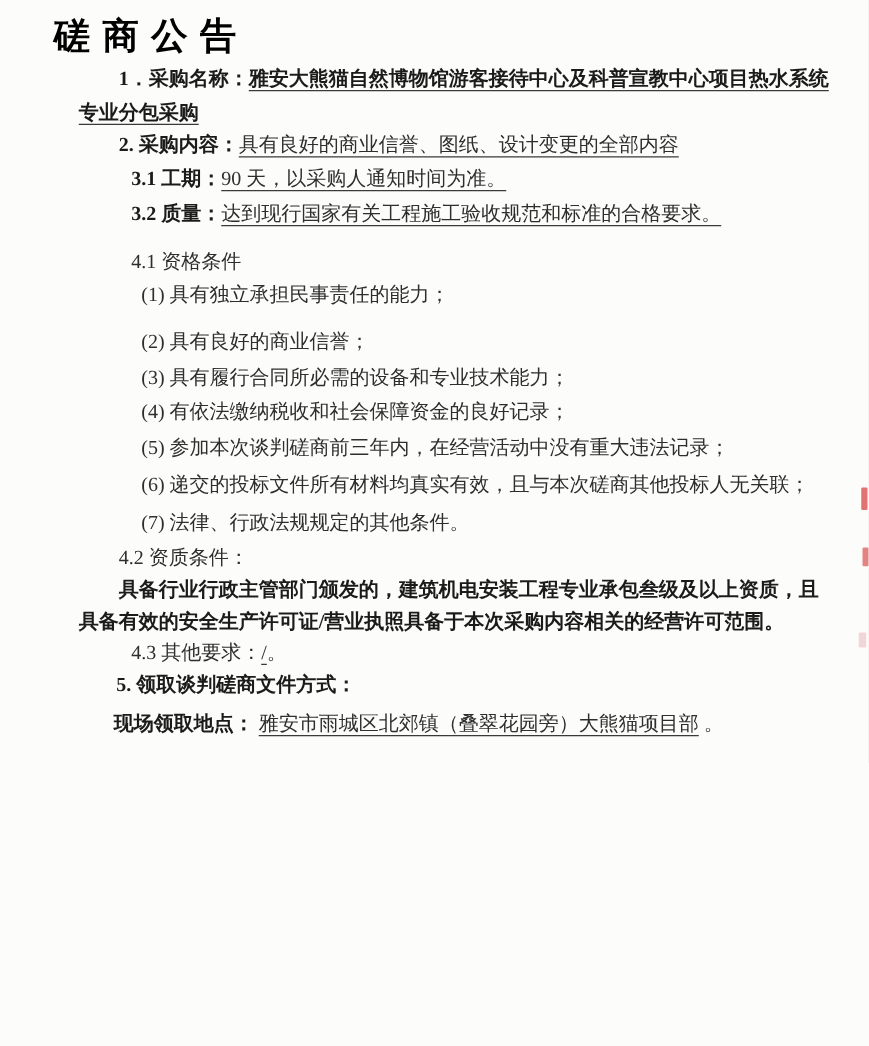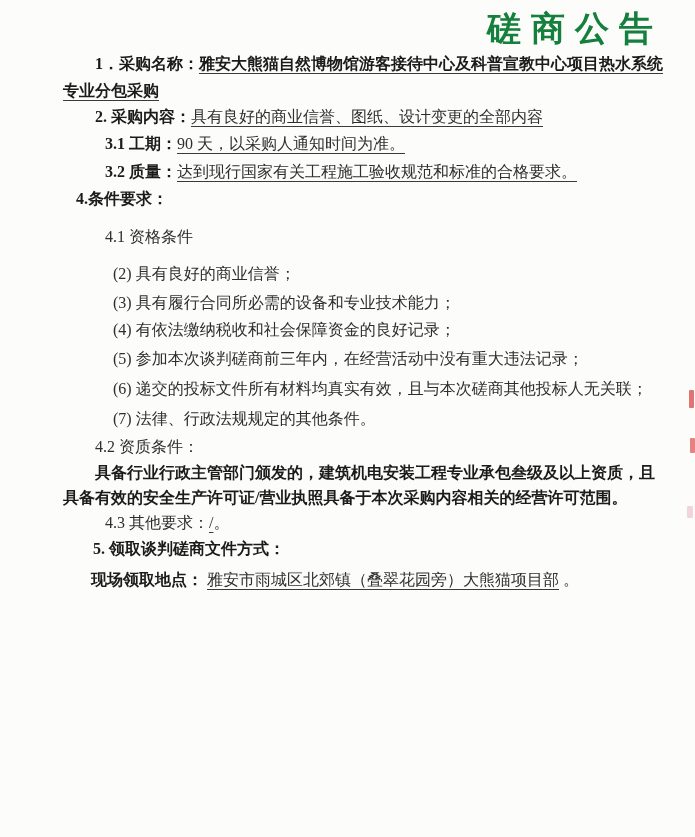--- a/index.html
+++ b/index.html
@@ -9,24 +9,24 @@
     margin:0 auto;
     background:#fcfcfa;
     color:#2e2e2e;
     font-family:"Liberation Serif","DejaVu Serif",serif;
     font-size:16px;
     overflow:hidden;
     box-sizing:border-box;
     padding:8px 32px 0 63px;
   }
   .title {
-    font-size:34px;
+    font-size:29px;
     font-weight:700;
-    color:#15803d;
-    text-align:right;
+    color:#000000;
+    text-align:left;
     letter-spacing:10px;
     margin:0 0 0 -20px;
     line-height:42px;
   }
   p, .blk { margin:0; }
   .b { font-weight:700; color:#1b1b1b; }
   .u { text-decoration:underline; text-decoration-color:#3a3a3a; text-decoration-thickness:1px; text-underline-offset:4px; }
   .intro   { margin-top:13px; line-height:24px; text-indent:2em; }
   .item1   { margin-top:0;  line-height:27px; text-indent:2em; }
   .item2   { margin-top:0;  line-height:26px; text-indent:2em; }
@@ -60,24 +60,24 @@
 
   <p class="item1"><span class="b">1．采购名称：</span><span class="b u">雅安大熊猫自然博物馆游客接待中心及科普宣教中心项目热水系统专业分包采购</span></p>
 
   <p class="item2"><span class="b">2. 采购内容：</span><span class="u">具有良好的商业信誉、图纸、设计变更的全部内容</span></p>
 
 
   <p class="s31"><span class="b">3.1 工期：</span><span class="u">90 天，以采购人通知时间为准。</span></p>
 
   <p class="s32"><span class="b">3.2 质量：</span><span class="u">达到现行国家有关工程施工验收规范和标准的合格要求。</span></p>
 
-  <p class="h4 b">4.条件要求：</p>
 
   <p class="s41">4.1 资格条件</p>
 
+  <p class="q q1">(1) 具有独立承担民事责任的能力；</p>
   <p class="q q2">(2) 具有良好的商业信誉；</p>
   <p class="q q3">(3) 具有履行合同所必需的设备和专业技术能力；</p>
   <p class="q q4">(4) 有依法缴纳税收和社会保障资金的良好记录；</p>
   <p class="q q5">(5) 参加本次谈判磋商前三年内，在经营活动中没有重大违法记录；</p>
   <p class="q q6">(6) 递交的投标文件所有材料均真实有效，且与本次磋商其他投标人无关联；</p>
   <p class="q q7">(7) 法律、行政法规规定的其他条件。</p>
 
   <p class="s42">4.2 资质条件：</p>
 
   <p class="cred b">具备行业行政主管部门颁发的，建筑机电安装工程专业承包叁级及以上资质，且具备有效的安全生产许可证/营业执照具备于本次采购内容相关的经营许可范围。</p>

